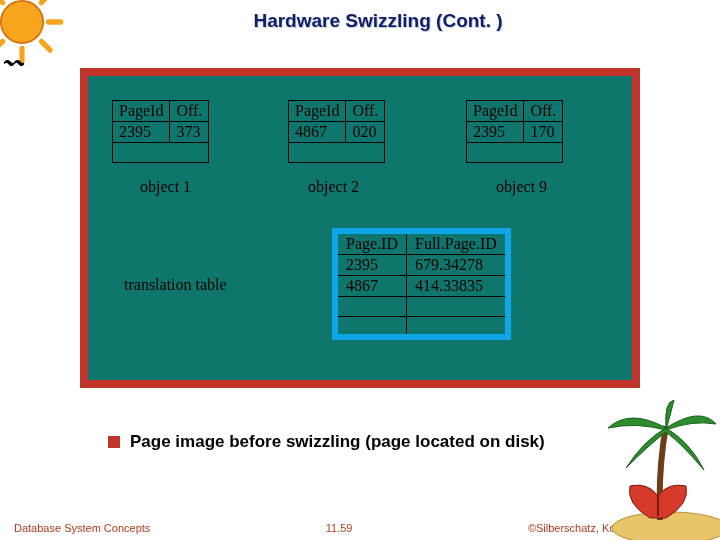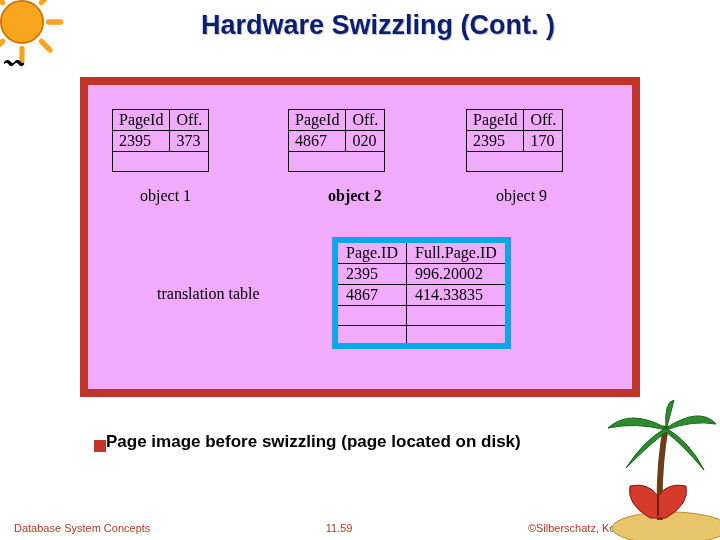--- a/index.html
+++ b/index.html
@@ -27,35 +27,35 @@
   .palm-scene {
     position: absolute;
     bottom: 0; right: 0;
     width: 120px; height: 140px;
     z-index: 1;
   }
   .title {
     text-align: center;
     padding-top: 10px;
     font-weight: bold;
-    font-size: 27px;
+    font-size: 19px;
     color: #0b1e70;
     text-shadow: 1px 1px 0 #ccc;
     padding-left: 36px;
   }
   .figure-frame {
     margin: 36px auto 0 auto;
     width: 560px;
     height: 320px;
     background: #c2342a;
     padding: 8px;
   }
   .figure-inner {
     width: 100%; height: 100%;
-    background: #f0abfc;
+    background: #0f766e;
     position: relative;
     font-family: "Times New Roman", serif;
     font-size: 16px;
     color: #000;
   }
   .obj-tbl {
     position: absolute;
     border: 1px solid #000;
     border-collapse: collapse;
   }
@@ -80,29 +80,30 @@
     padding: 1px 8px;
     font-weight: normal;
     text-align: left;
   }
   .trans-tbl .empty td { height: 20px; }
   
   .o1 { top: 24px; left: 24px; }
   .o2 { top: 24px; left: 200px; }
   .o3 { top: 24px; left: 378px; }
   .o1l { top: 102px; left: 52px; }
-  .o2l { top: 102px; left: 240px; font-weight: bold; }
+  .o2l { top: 102px; left: 220px; }
   .o3l { top: 102px; left: 408px; }
-  .trans-label { top: 200px; left: 36px; margin-left: 33px; }
+  .trans-label { top: 200px; left: 36px; }
   .trans { top: 152px; left: 244px; }
   .bullet-row {
     position: absolute;
-    top: 432px; left: 94px;
+    top: 432px; left: 108px;
     display: flex;
-    align-items: flex-end;
+    align-items: center;
+    gap: 10px;
   }
   .bullet-sq {
     width: 12px; height: 12px;
     background: #c2342a;
     flex: none;
   }
   .bullet-text {
     font-weight: bold;
     font-size: 17px;
     color: #000;
@@ -210,21 +211,21 @@
 
     <div class="obj-label trans-label">translation table</div>
     <table class="trans-tbl trans">
       <tbody>
           <tr>
             <th>Page.ID</th>
             <th>Full.Page.ID</th>
           </tr>
       <tr>
             <td>2395</td>
-            <td>996.20002</td>
+            <td>679.34278</td>
           </tr>
       <tr>
             <td>4867</td>
             <td>414.33835</td>
           </tr>
       <tr class="empty">
             <td></td>
             <td></td>
           </tr>
       <tr class="empty">

